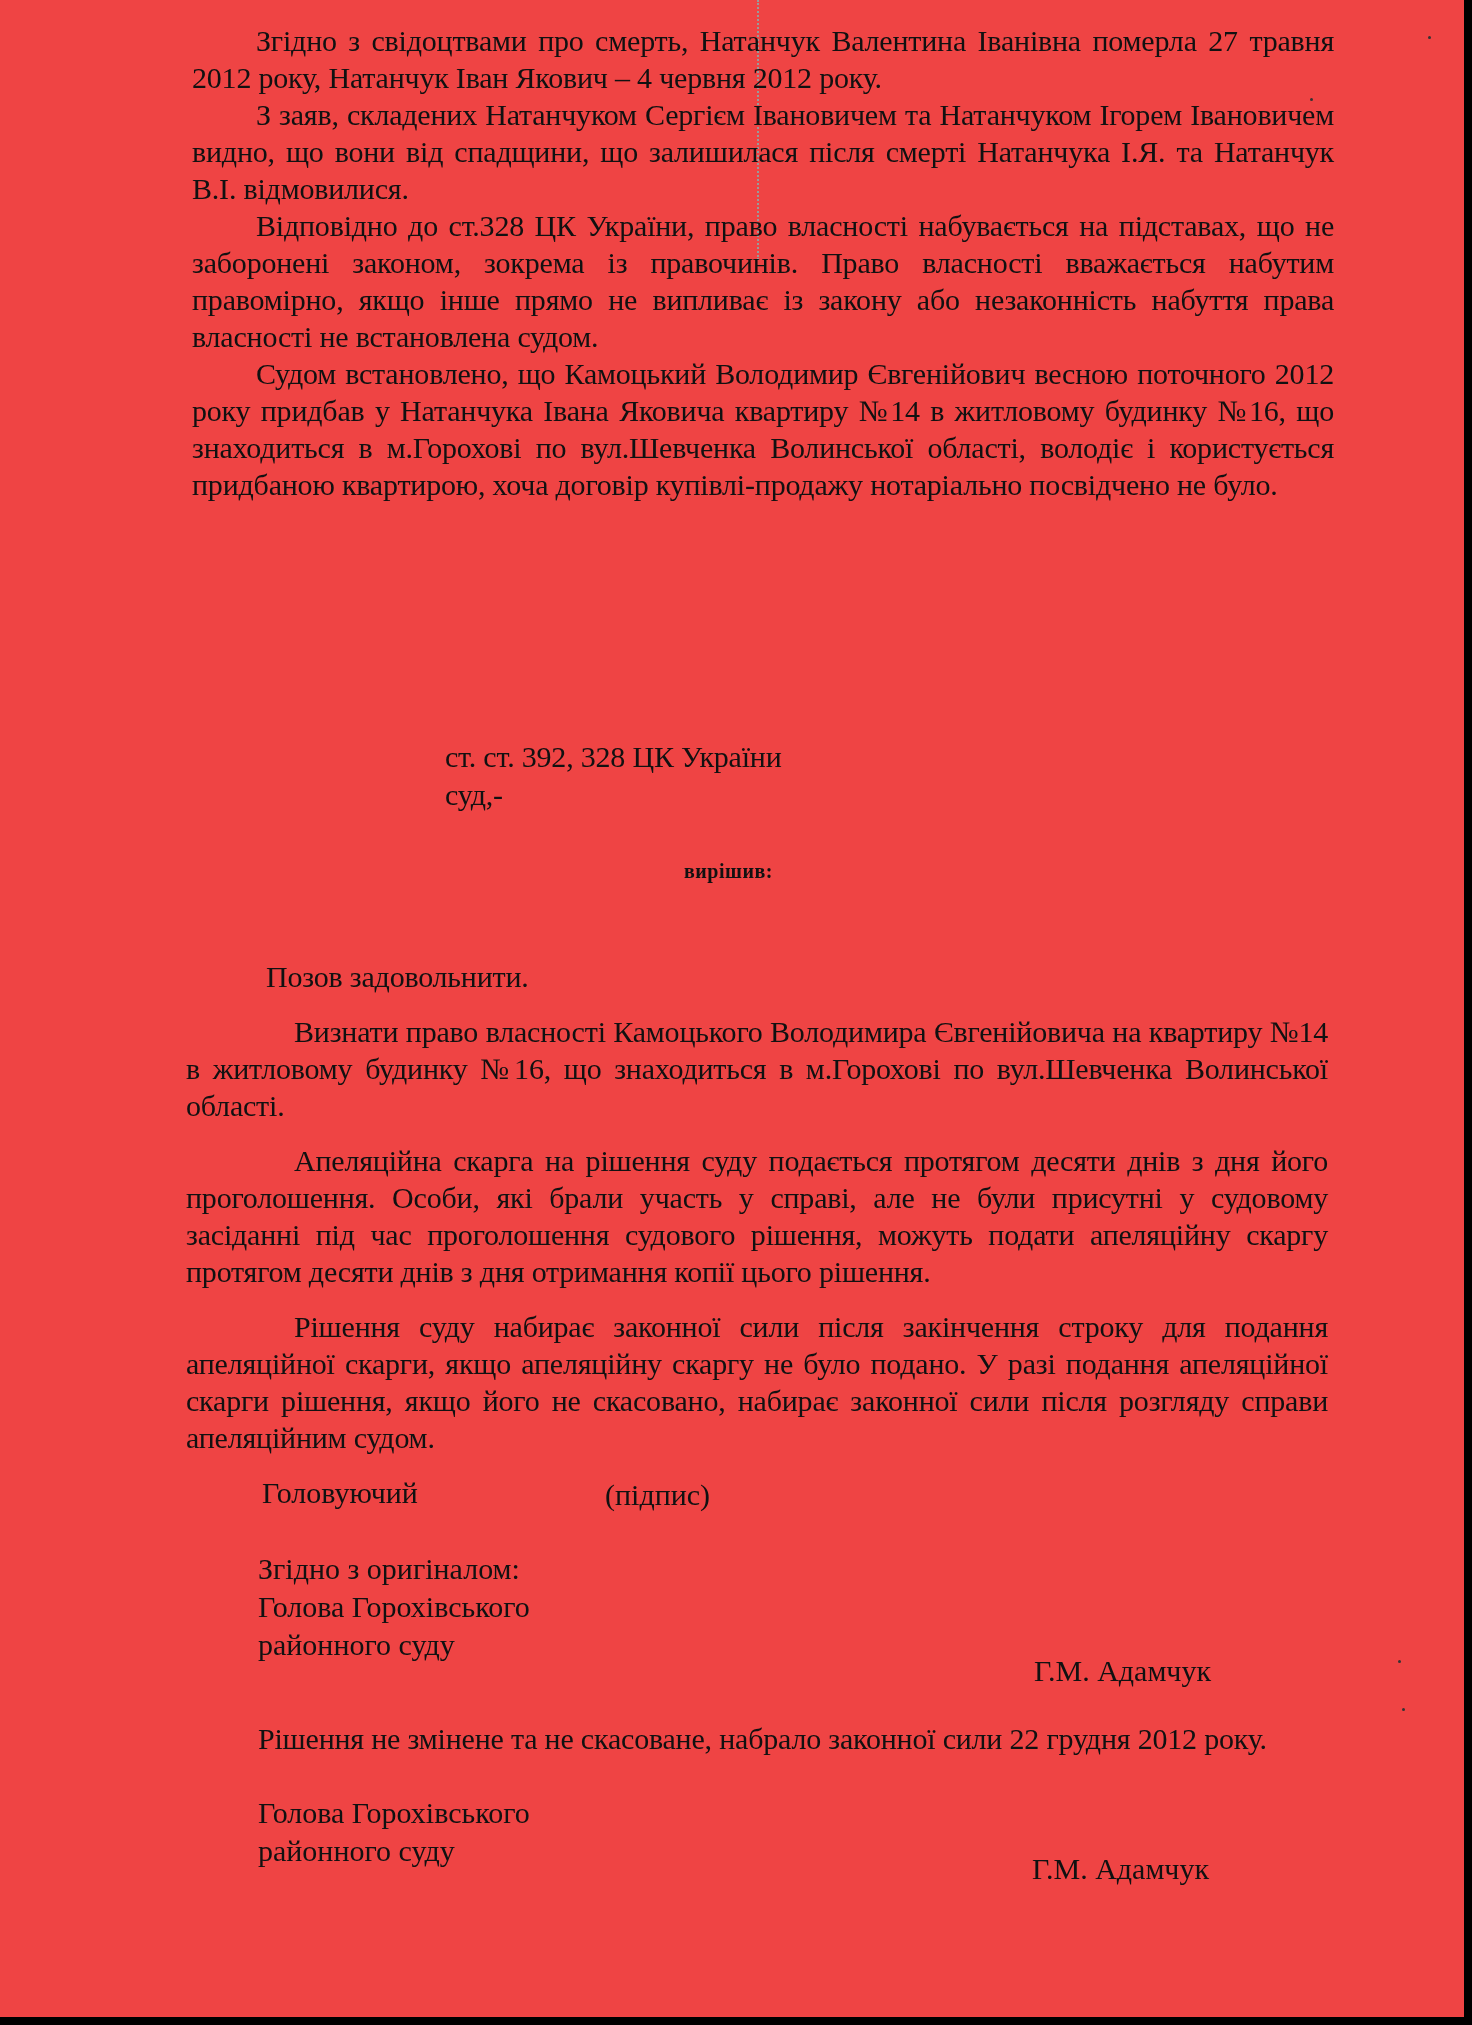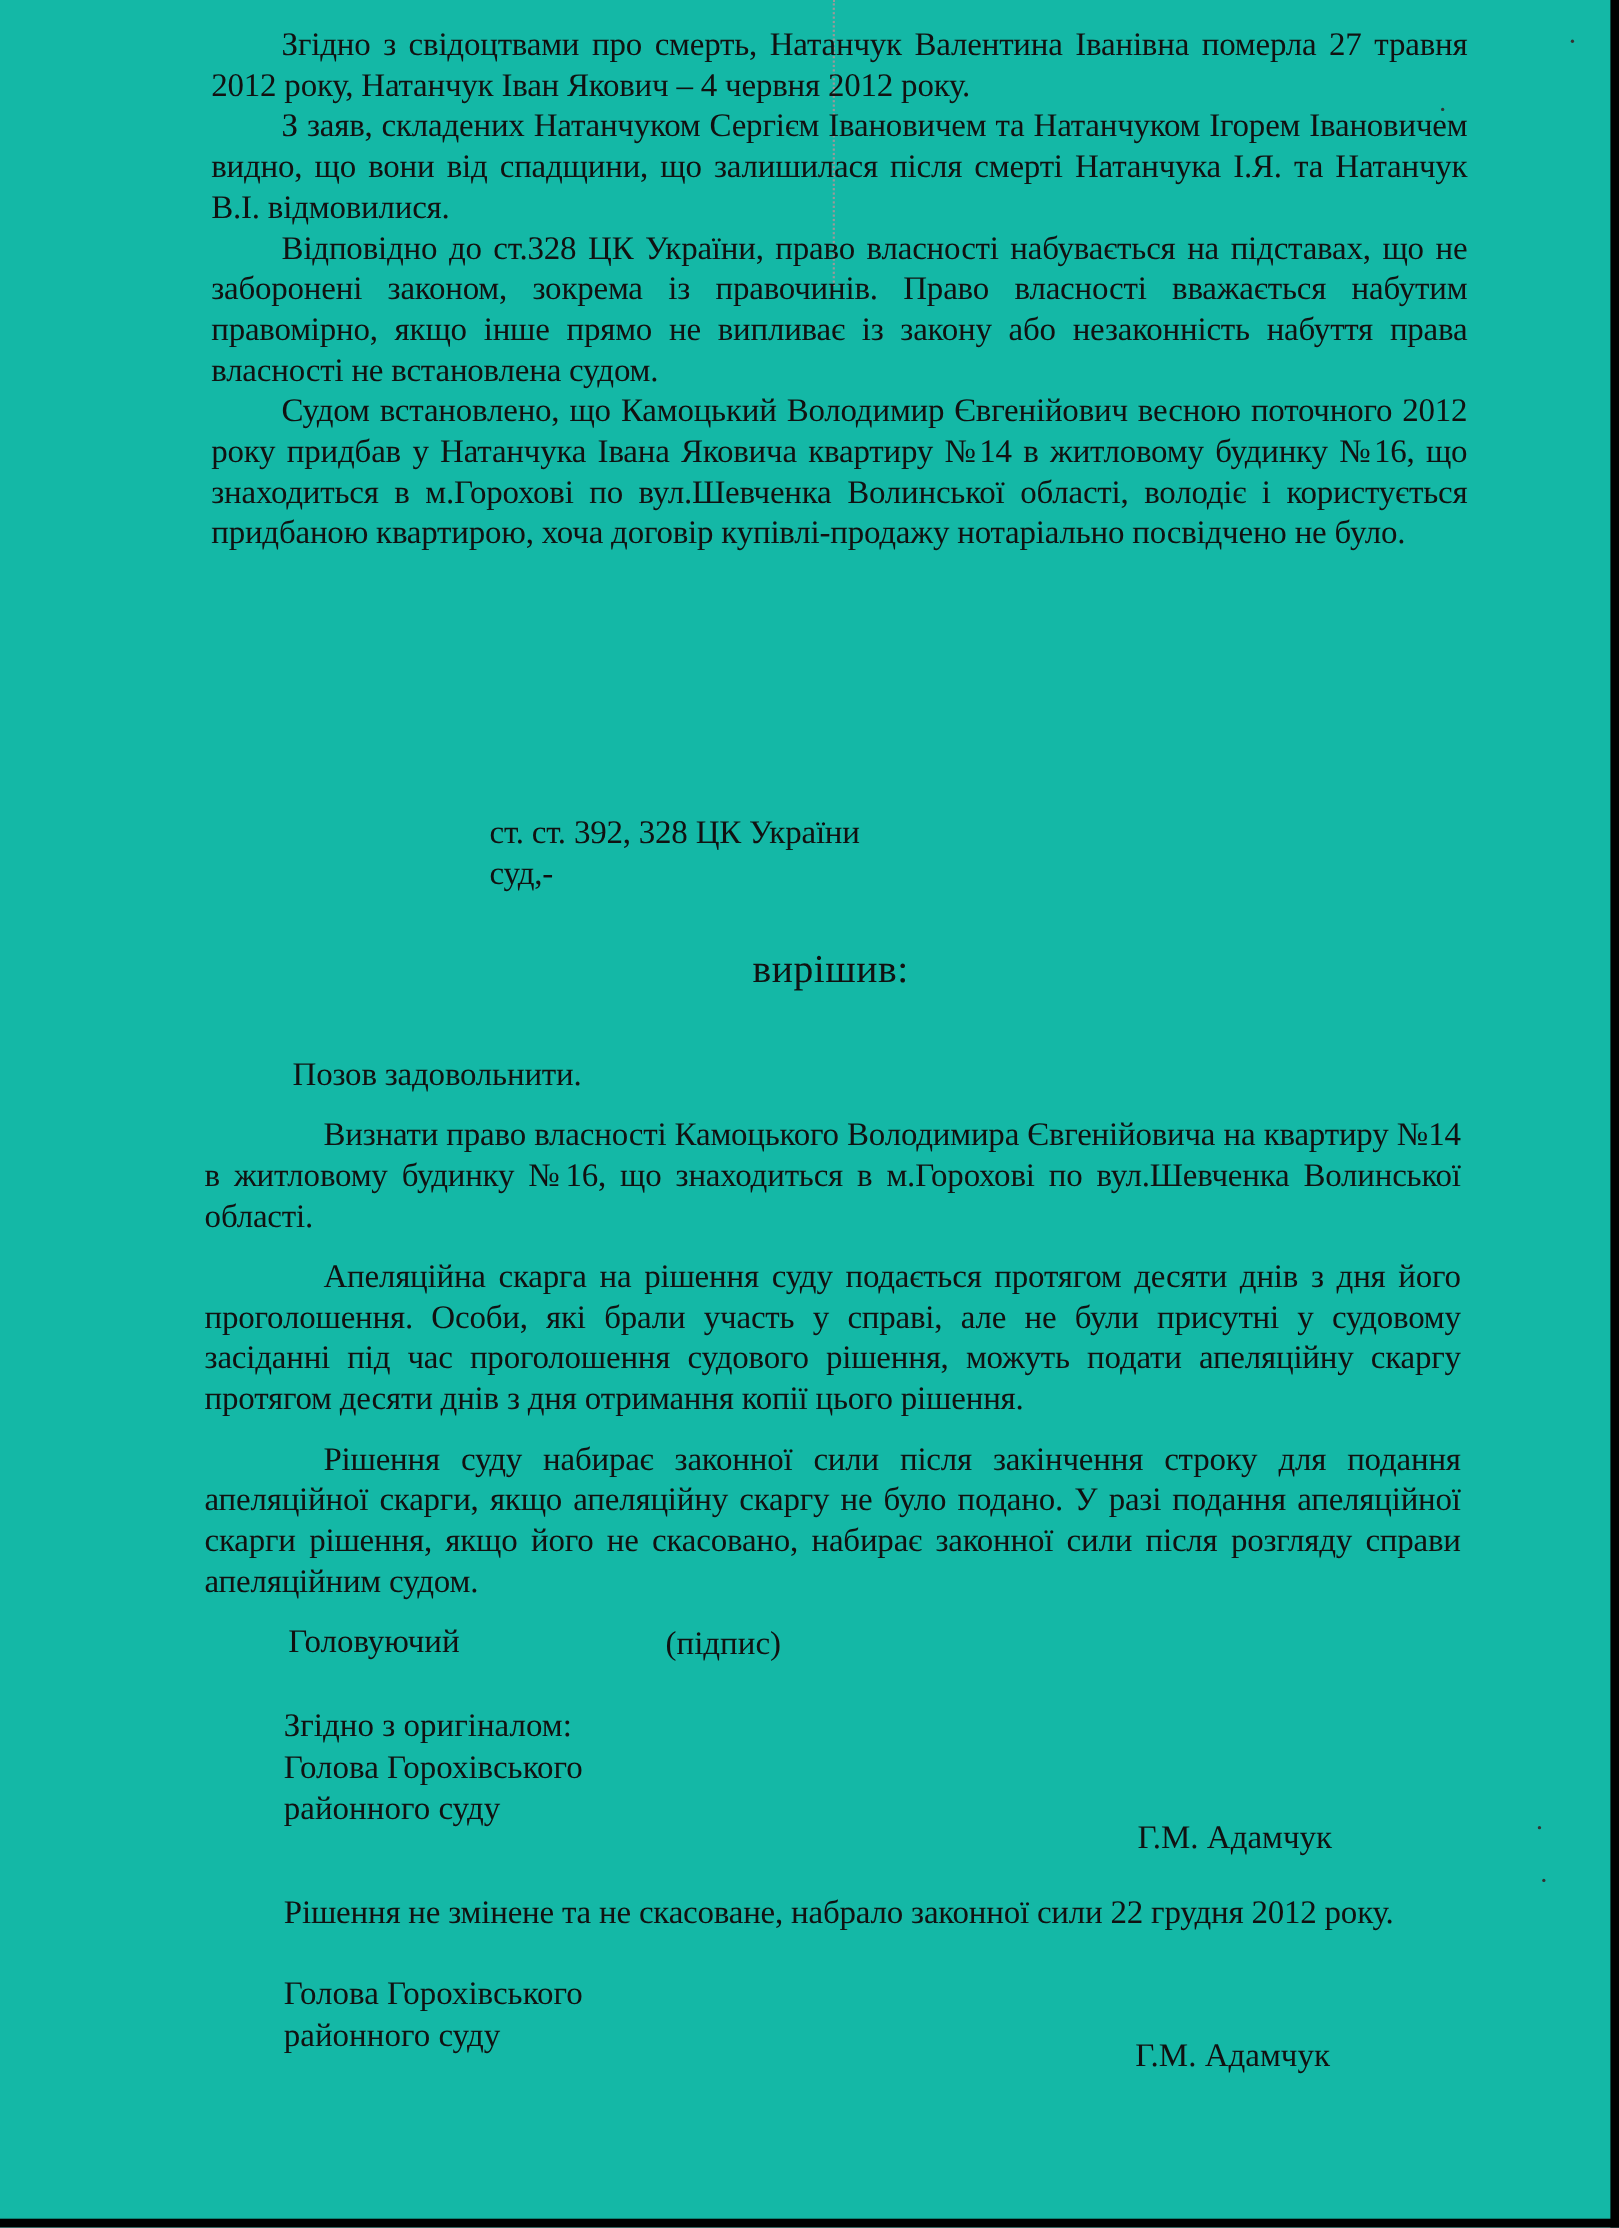--- a/index.html
+++ b/index.html
@@ -13,21 +13,21 @@
       position: relative;
       overflow: hidden;
       font-family: "Liberation Serif", "DejaVu Serif", serif;
       color: #111111;
     }
     .page {
       position: absolute;
       left: 0; top: 0;
       width: 1472px;
       height: 2025px;
-      background: #14b8a6;
+      background: #ef4444;
     }
     
     .scan-border-right {
       position: absolute;
       top: 0; right: 0;
       width: 8px; height: 2025px;
       background: #000000;
     }
     .scan-border-bottom {
       position: absolute;
@@ -66,22 +66,22 @@
       top: 738px;
       font-size: 30px;
       line-height: 38px;
     }
     #articles .line { white-space: nowrap; }
     #articles .sub { padding-left: 170px; }
     #decided {
       position: absolute;
       left: 684px;
       top: 860px;
-      font-size: 36px;
-      font-weight: normal;
+      font-size: 20px;
+      font-weight: bold;
       letter-spacing: 0.5px;
     }
     #body-bottom {
       left: 186px;
       top: 958px;
       width: 1142px;
     }
     #body-bottom .gap { height: 18px; }
 
     .sig {

